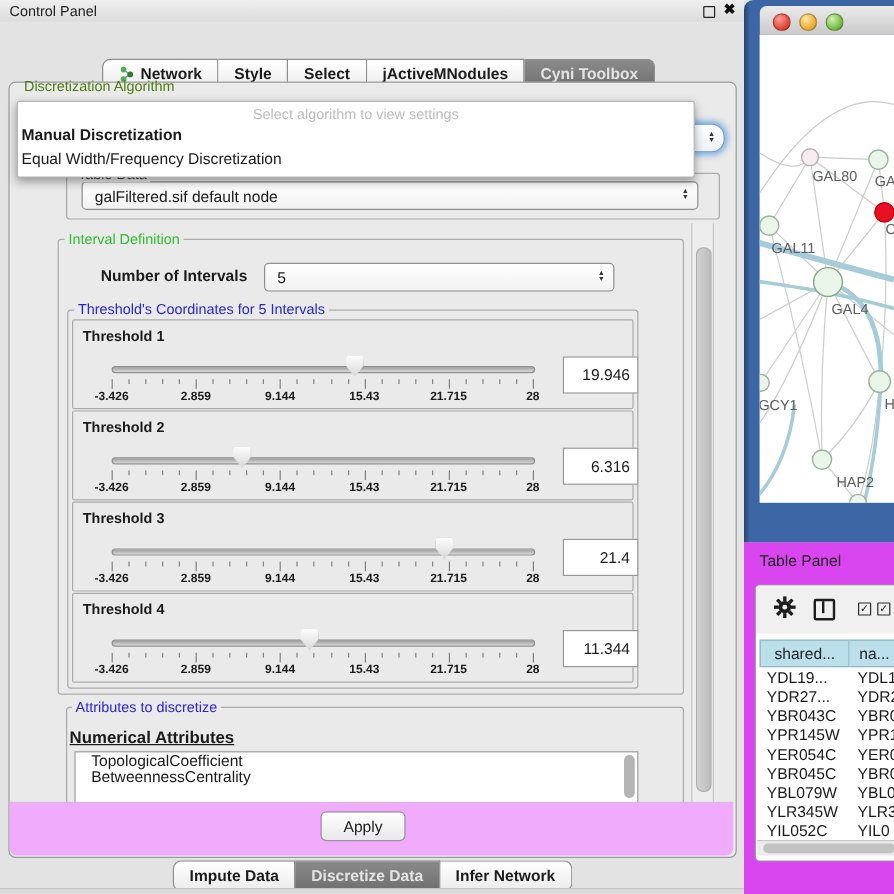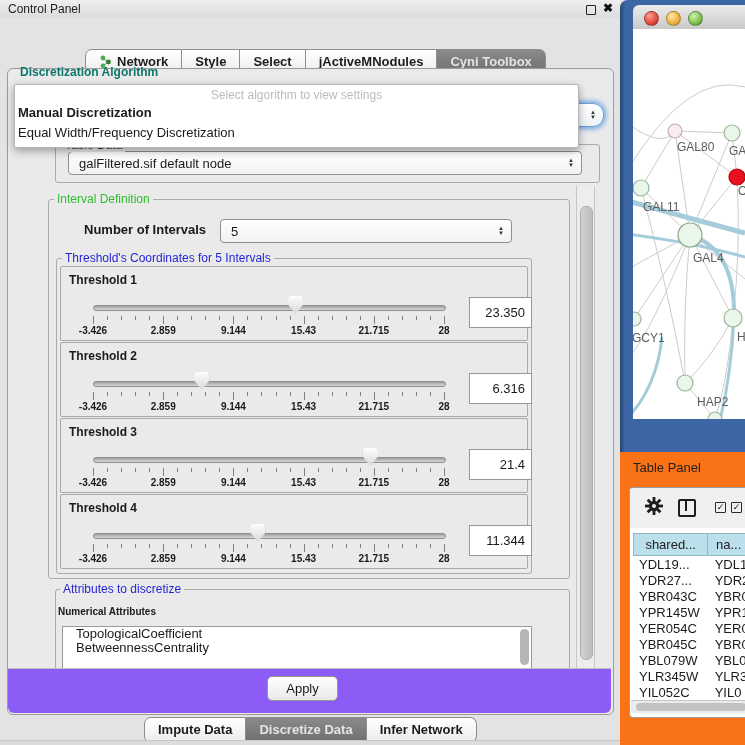--- a/index.html
+++ b/index.html
@@ -28,21 +28,21 @@
   .groupbox{border:1px solid #ababab;border-radius:3px;}
   .combo{background:linear-gradient(#ffffff,#f2f2f2);border:1px solid #8f8f8f;border-radius:4px;
          font-size:13px;display:flex;align-items:center;}
   .combo .val{padding-left:10px;flex:1;}
   .stepper{display:flex;flex-direction:column;align-items:center;line-height:5px;
            font-size:6px;color:#333;margin-right:7px;}
   
   #algo-combo{left:64px;top:103px;width:538px;height:22px;border-radius:11px;
               border:1px solid #6b9bd2;box-shadow:0 0 5px 2px rgba(92,156,224,.85);
               background:linear-gradient(#ffffff,#eef2f6);}
-  #algo-label{left:20px;top:65px;font-size:12px;font-weight:bold;color:#0f766e;}
+  #algo-label{left:20px;top:65px;font-size:12px;font-weight:normal;color:#4d7c0f;}
   
   #popup{left:14px;top:84px;width:563px;height:62px;background:#ffffff;border:1px solid #b5b5b5;
          border-radius:2px;box-shadow:0 3px 8px rgba(0,0,0,.35);z-index:5;}
   #popup-hint{left:0;top:3px;width:100%;text-align:center;font-size:12px;color:#bcbcbc;}
   .popup-opt{left:2px;width:558px;height:18px;font-size:13px;padding-left:1px;white-space:nowrap;}
   #popup-opt-0{top:20px;font-weight:bold;}
   #popup-opt-1{top:40px;}
   
   #tabledata-group{left:55px;top:144px;width:543px;height:37px;}
   #tabledata-label{left:62px;top:138px;color:#3c3c3c;z-index:2;}
@@ -71,44 +71,44 @@
              filter:drop-shadow(0 0 1px #777);}
   .thr-ticks{position:absolute;left:32px;top:49px;width:351px;height:9px;}
   .tick{position:absolute;top:0;width:1px;background:#808080;}
   .thr-scale{position:absolute;left:32px;top:58px;width:351px;height:12px;}
   .scale-lab{position:absolute;transform:translateX(-50%);font-size:10px;font-weight:bold;color:#1a1a1a;}
   .thr-value{position:absolute;left:408px;top:30px;width:55px;height:29px;background:#ffffff;
              border:1px solid #979797;font-size:13px;text-align:right;line-height:29px;padding-right:6px;}
   
   #attr-group{left:55px;top:589px;width:513px;height:79px;overflow:hidden;}
   #attr-label{left:60px;top:582px;color:#2525d8;z-index:2;}
-  #attr-sub{left:58px;top:606px;font-size:10px;font-weight:bold;}
+  #attr-sub{left:58px;top:606px;font-size:14px;font-weight:bold;text-decoration:underline;}
   #attr-list{left:62px;top:626px;width:468px;height:42px;background:#ffffff;
              border:1px solid #9a9a9a;overflow:hidden;}
   .attr-item{font-size:13px;line-height:14px;padding-left:13px;white-space:nowrap;}
   #attr-scroll-thumb{right:2px;top:2px;width:9px;height:36px;background:#b5b5b5;border-radius:5px;}
   
-  #apply-strip{left:8px;top:668px;width:603px;height:44px;background:#8b5cf6;
+  #apply-strip{left:8px;top:668px;width:603px;height:44px;background:#f0abfc;
                border-top:1px solid #c0c0c0;border-radius:0 0 6px 6px;}
   #apply-btn{left:259px;top:7px;width:69px;height:23px;background:linear-gradient(#ffffff,#e9e9e9);
              border:1px solid #979797;border-radius:5px;font-size:13px;text-align:center;line-height:23px;}
   #footer-line{left:0;top:740px;width:620px;height:5px;background:#dcdcdc;border-top:1px solid #c6c6c6;}
   
   #net-window{left:620px;top:0;width:125px;height:452px;
               background:linear-gradient(90deg,#24456f 0px,#3d66a5 5px,#3d66a5 100%);
               border-radius:8px 0 0 0;}
   #net-titlebar{left:13px;top:5px;width:112px;height:24px;border-radius:6px 0 0 0;
                 background:linear-gradient(#ebebeb,#c9c9c9);border-bottom:1px solid #9a9a9a;}
   .light{position:absolute;top:6px;width:13px;height:13px;border-radius:50%;border:1px solid rgba(0,0,0,.25);}
   #light-red{left:11px;background:radial-gradient(circle at 35% 30%,#ff9d93,#e04b3c 60%,#b02a20);}
   #light-yellow{left:33px;background:radial-gradient(circle at 35% 30%,#ffe9a8,#ecb13c 60%,#c08a1e);}
   #light-green{left:55px;background:radial-gradient(circle at 35% 30%,#d2f2b0,#7cc04c 60%,#4f8f2a);}
   #net-canvas{left:13px;top:29px;width:112px;height:390px;background:#ffffff;overflow:hidden;}
   
-  #tp-region{left:620px;top:452px;width:125px;height:293px;background:#f97316;}
+  #tp-region{left:620px;top:452px;width:125px;height:293px;background:#d946ef;}
   #tp-title{left:13px;top:8px;font-size:13px;color:#222;}
   #tp-box{left:9px;top:35px;width:120px;height:229px;background:#ffffff;
           border:1px solid #9c9c9c;border-radius:4px 0 0 4px;overflow:hidden;}
   #tp-toolbar{left:0;top:0;width:100%;height:40px;background:#f0f0f0;}
   #tp-header{left:3px;top:45px;width:117px;height:23px;display:flex;}
   .tp-hcell{background:#bcdfec;border:1px solid #8fb6c4;font-size:13px;color:#222;
             text-align:center;line-height:21px;overflow:hidden;white-space:nowrap;}
   #tp-rows{left:3px;top:69px;width:117px;}
   .tp-row{display:flex;height:16px;font-size:13px;line-height:16px;white-space:nowrap;}
   .tp-c1{width:74px;padding-left:6px;overflow:hidden;}
@@ -233,21 +233,21 @@
           <div class="tick" style="left: 351px; height: 8px;"></div>
         </div>
         <div class="thr-scale">
           <span class="scale-lab" style="left: 0px;">-3.426</span>
           <span class="scale-lab" style="left: 70.2px;">2.859</span>
           <span class="scale-lab" style="left: 140.4px;">9.144</span>
           <span class="scale-lab" style="left: 210.6px;">15.43</span>
           <span class="scale-lab" style="left: 280.8px;">21.715</span>
           <span class="scale-lab" style="left: 351px;">28</span>
         </div>
-        <div class="thr-value">23.350</div>
+        <div class="thr-value">19.946</div>
       </div>
       <div class="thr-box" style="top: 342px;">
         <div class="thr-name">Threshold 2</div>
         <div class="thr-track"></div>
         <div class="thr-thumb" style="left: 133.309px;"></div>
         <div class="thr-ticks">
           <div class="tick" style="left: 0px; height: 8px;"></div>
           <div class="tick" style="left: 14.04px; height: 4px;"></div>
           <div class="tick" style="left: 28.08px; height: 4px;"></div>
           <div class="tick" style="left: 42.12px; height: 4px;"></div>

